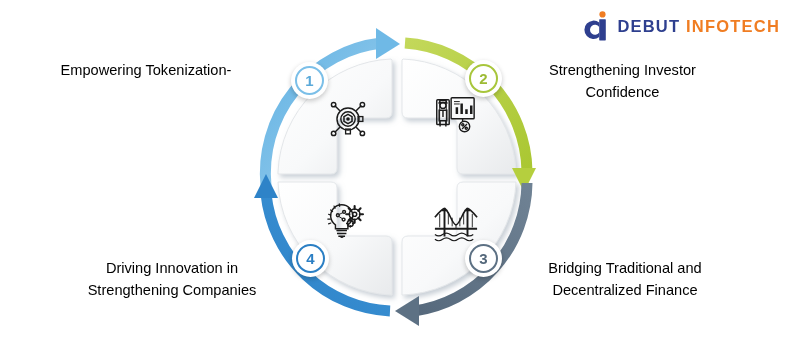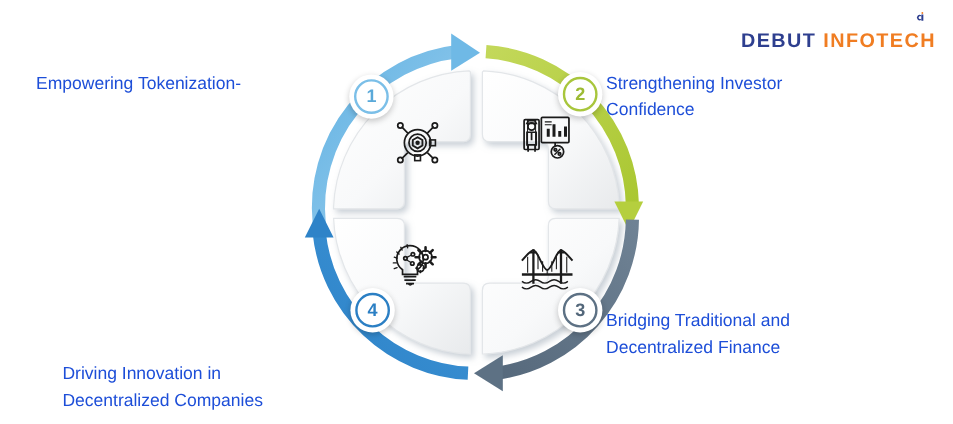--- a/index.html
+++ b/index.html
@@ -17,24 +17,23 @@
     height: 353px;
     background: #ffffff;
   }
 
   
   #brand {
     position: absolute;
     top: 10px;
     right: 14px;
     display: flex;
-    align-items: flex-end;
+    align-items: center;
     gap: 8px;
     height: 32px;
-    flex-direction: column;
   }
   #brand-mark { width: 26px; height: 30px; display: block; }
   #brand-text {
     font-size: 16.5px;
     font-weight: bold;
     letter-spacing: 1.2px;
     white-space: nowrap;
     line-height: 1;
   }
   .brand-debut { color: #2e3f8f; }
@@ -92,27 +91,28 @@
   #badge-2 .badge-inner { border-color: #a8c63c; color: #9dbb34; }
   #badge-3 { left: 218px; top: 222px; }
   #badge-3 .badge-inner { border-color: #5d7184; color: #53677a; }
   #badge-4 { left: 45px; top: 222px; }
   #badge-4 .badge-inner { border-color: #2b7fc4; color: #2b7fc4; }
 
   
   .caption {
     position: absolute;
     font-size: 14.6px;
-    color: #1d4ed8;
+    color: #000000;
     line-height: 1.48;
+    text-align: center;
   }
   #caption-1 { left: 30px;  top: 60px;  width: 232px; }
   #caption-2 { left: 505px; top: 60px;  width: 235px; }
   #caption-3 { left: 505px; top: 258px; width: 240px; }
-  #caption-4 { left: 52px;  top: 258px; width: 240px; margin-top: 44px; }
+  #caption-4 { left: 52px;  top: 258px; width: 240px; }
 </style>
 </head>
 <body>
 
 <div id="infographic">
 
   <div id="brand">
     <svg id="brand-mark" viewBox="0 0 26 30">
       <circle cx="19.5" cy="3.4" r="3.1" fill="#f07d22"></circle>
       <rect x="16.2" y="8.2" width="6.6" height="21.2" rx="0.6" fill="#2e3f8f"></rect>
@@ -132,21 +132,21 @@
     <div>Confidence</div>
   </div>
 
   <div class="caption" id="caption-3">
     <div>Bridging Traditional and</div>
     <div>Decentralized Finance</div>
   </div>
 
   <div class="caption" id="caption-4">
     <div>Driving Innovation in</div>
-    <div>Decentralized Companies</div>
+    <div>Strengthening Companies</div>
   </div>
 
   <div id="cycle">
 
     <svg id="cycle-svg" width="300" height="318" viewBox="0 0 300 318">
       <defs>
         <linearGradient id="gQuad" x1="0" y1="0" x2="1" y2="1">
           <stop offset="0%" stop-color="#ffffff"></stop>
           <stop offset="55%" stop-color="#f8f9fa"></stop>
           <stop offset="100%" stop-color="#e8eaec"></stop>

